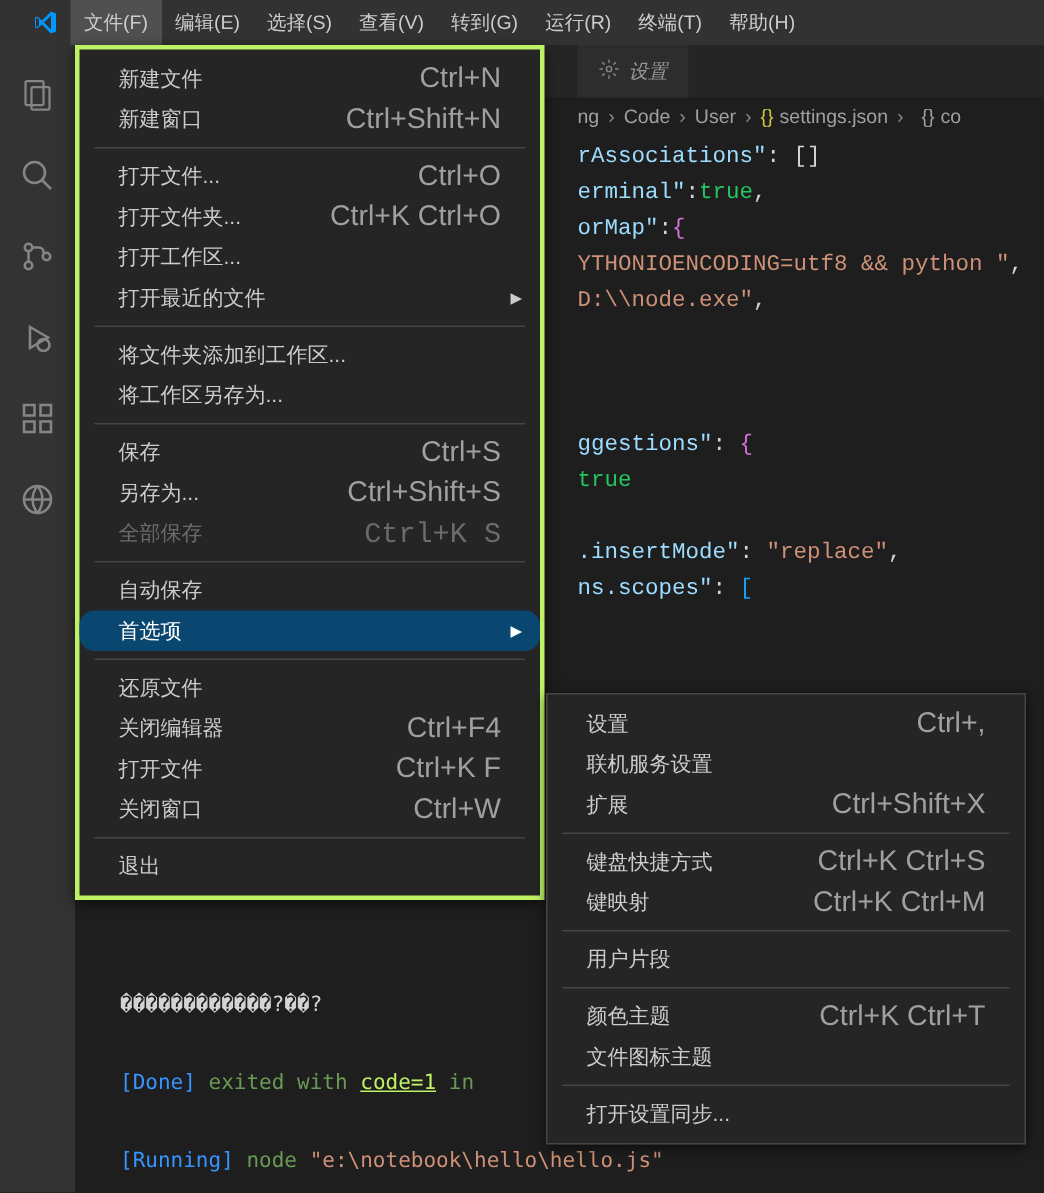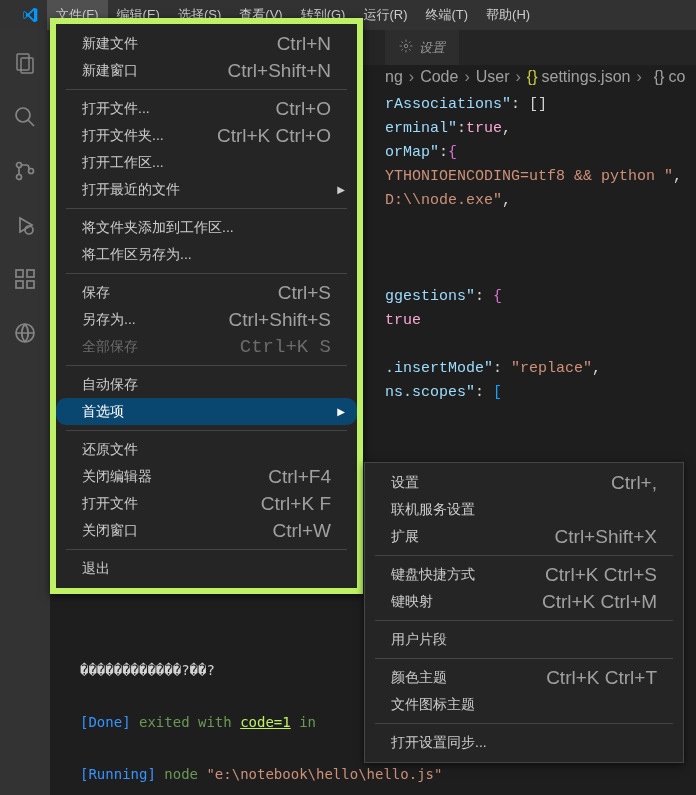--- a/index.html
+++ b/index.html
@@ -102,41 +102,41 @@
   font-size: 13px;
 }
 .tab-icon { margin-right: 6px; color: #858585; }
 
 
 .breadcrumb {
   height: 24px;
   display: flex;
   align-items: center;
   padding-left: 335px;
-  font-size: 16px;
+  font-size: 13px;
   color: #a0a0a0;
   background: #1e1e1e;
 }
 .crumb { display: flex; align-items: center; }
 .crumb-sep { margin: 0 6px; color: #888; }
 .json-icon { color: #cbcb41; margin-right: 4px; }
 .brace-icon { color: #a0a0a0; margin: 0 4px 0 6px; }
 
 
 .code {
   font-family: Consolas, "Courier New", monospace;
   font-size: 15px;
   line-height: 24px;
   padding: 4px 0 0 335px;
   white-space: pre;
   color: #d4d4d4;
 }
 .tok-key { color: #9cdcfe; }
 .tok-str { color: #ce9178; }
-.tok-bool { color: #f9a8d4; }
+.tok-bool { color: #22c55e; }
 .tok-punc { color: #d4d4d4; }
 .tok-brace2 { color: #da70d6; }
 .tok-sq { color: #179fff; }
 
 
 .terminal {
   position: absolute;
   bottom: 0;
   left: 0;
   right: 0;
@@ -149,28 +149,28 @@
   color: #d4d4d4;
 }
 .term-cy { color: #3794ff; }
 .term-gr { color: #6a9955; }
 .term-rd { color: #bef264; text-decoration: underline; }
 .term-or { color: #ce9178; }
 
 
 .menu {
   position: absolute;
-  top: 18px;
+  top: 30px;
   left: 50px;
   width: 313px;
   background: #252526;
   box-shadow: 0 2px 8px rgba(0,0,0,0.6);
   z-index: 100;
   padding: 6px 0;
-  border: 6px solid #bef264;
+  border: 3px solid #bef264;
 }
 .menu-item {
   display: flex;
   align-items: center;
   justify-content: space-between;
   height: 27px;
   padding: 0 26px;
   cursor: pointer;
   color: #cccccc;
   font-size: 14px;

